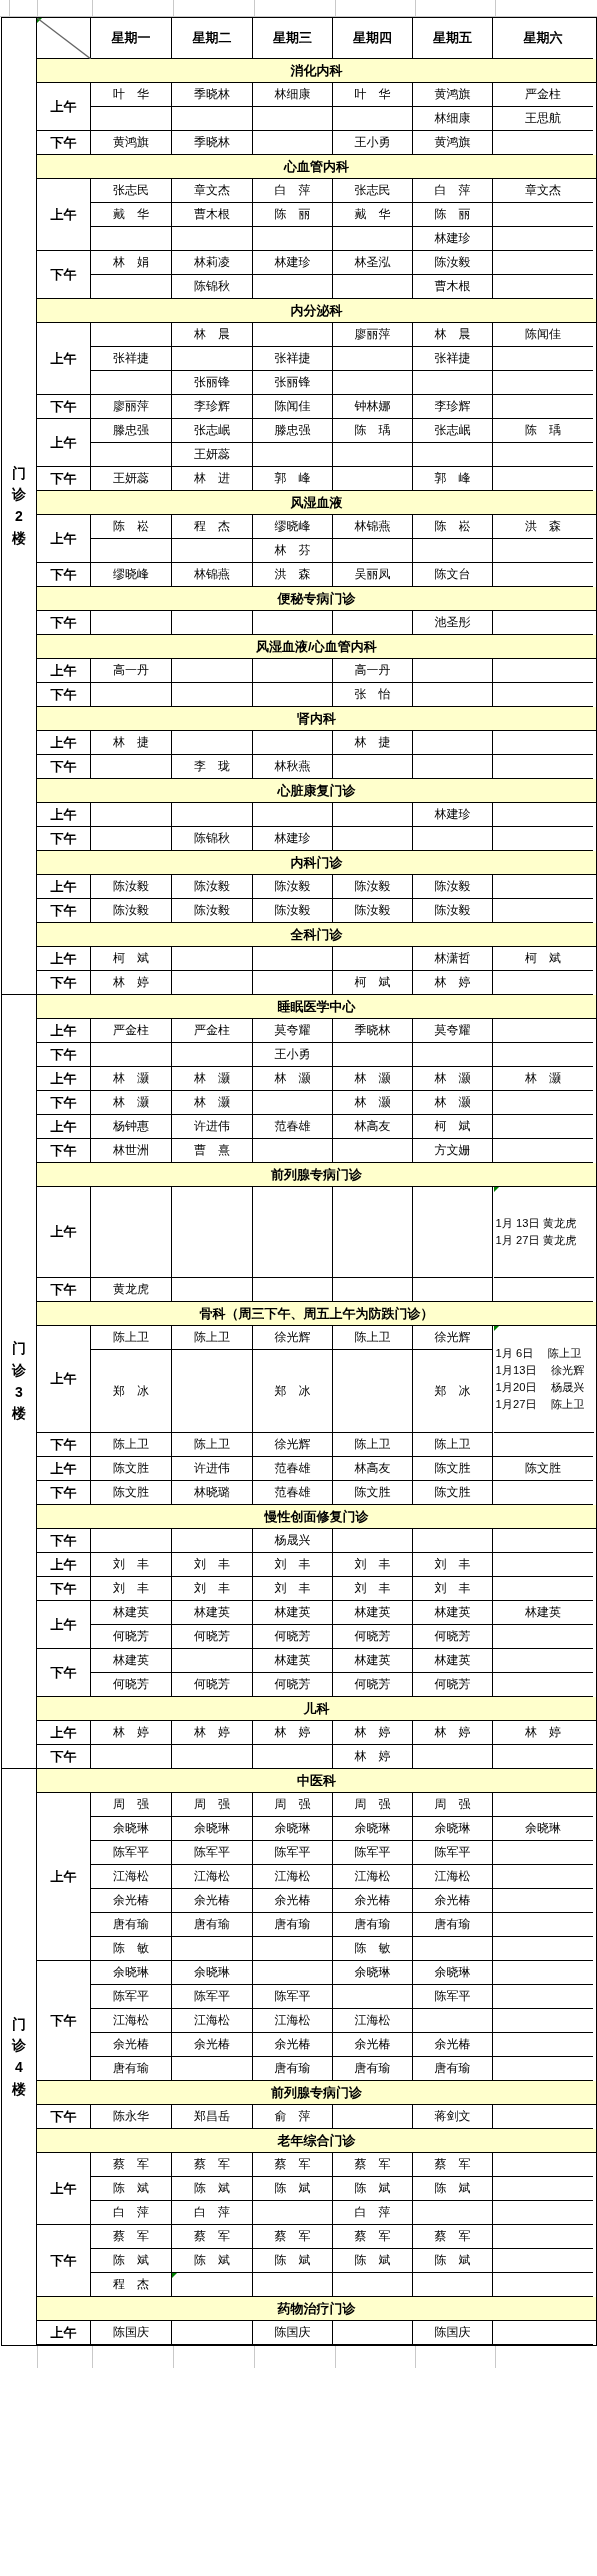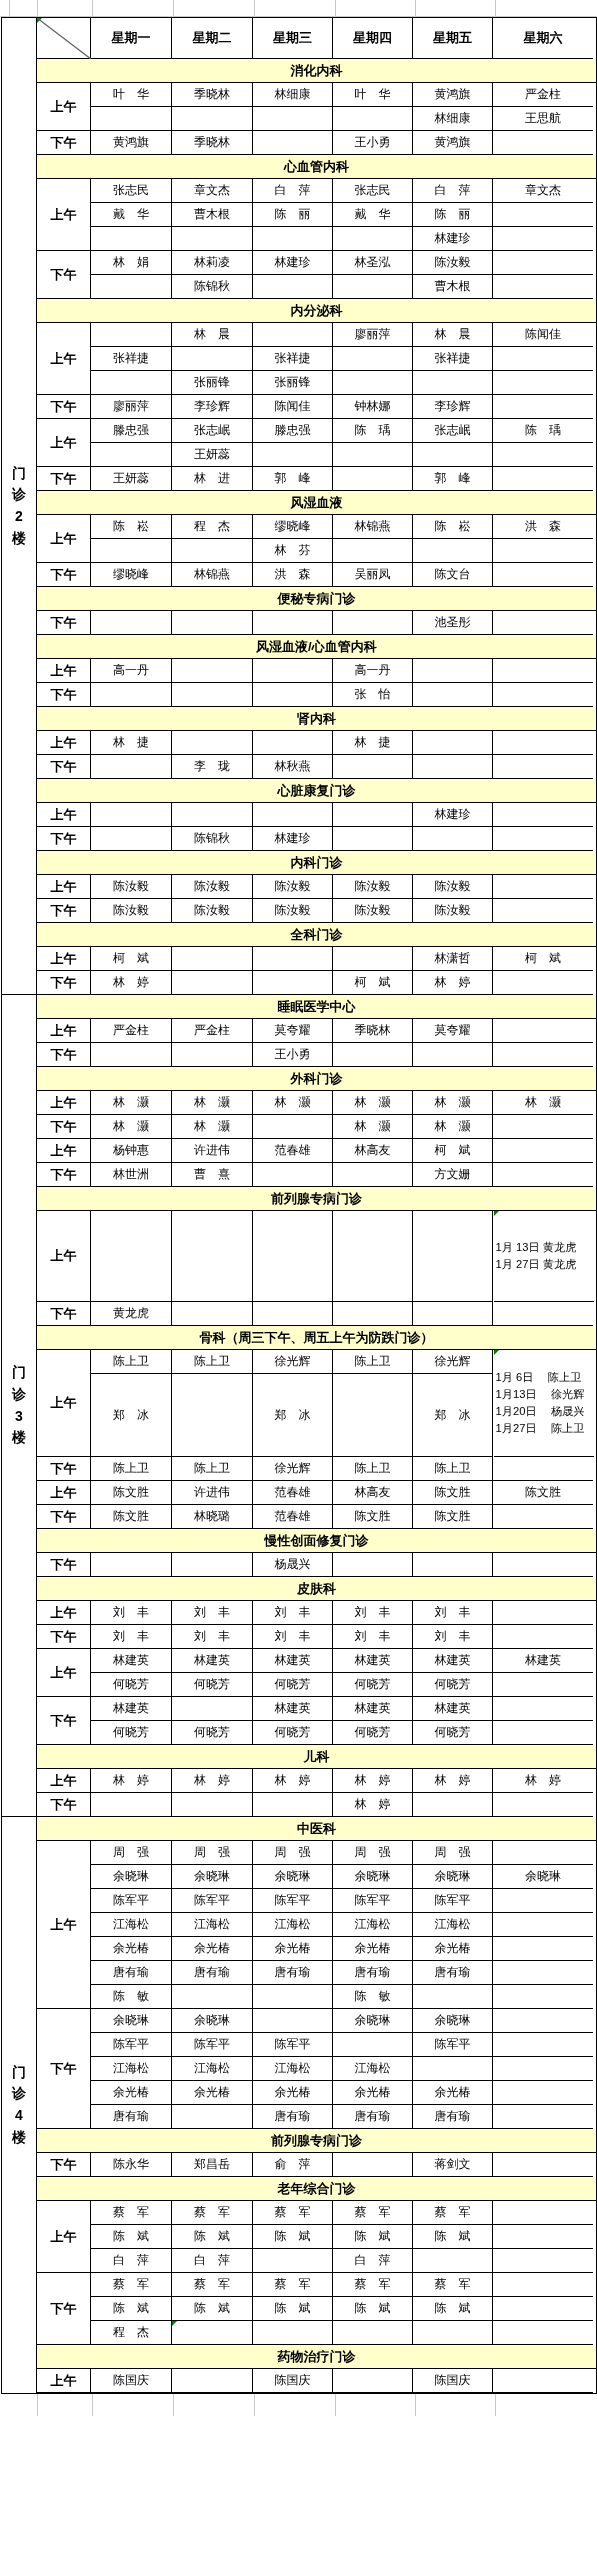--- a/index.html
+++ b/index.html
@@ -449,21 +449,20 @@
             <div class="srow">
               <div class="cell" style="width: 81px; height: 24px;"></div>
               <div class="cell" style="width: 81px; height: 24px;"></div>
               <div class="cell" style="width: 80px; height: 24px;">王小勇</div>
               <div class="cell" style="width: 80px; height: 24px;"></div>
               <div class="cell" style="width: 80px; height: 24px;"></div>
               <div class="cell cell last" style="width: 100px; height: 24px;"></div>
             </div>
           </div>
         </div>
-        <div class="band">外科门诊</div>
         <div class="slot">
           <div class="time-cell">上午</div>
           <div class="slot-rows">
             <div class="srow">
               <div class="cell" style="width: 81px; height: 24px;">林　灏</div>
               <div class="cell" style="width: 81px; height: 24px;">林　灏</div>
               <div class="cell" style="width: 80px; height: 24px;">林　灏</div>
               <div class="cell" style="width: 80px; height: 24px;">林　灏</div>
               <div class="cell" style="width: 80px; height: 24px;">林　灏</div>
               <div class="cell cell last" style="width: 100px; height: 24px;">林　灏</div>
@@ -615,21 +614,20 @@
             <div class="srow">
               <div class="cell" style="width: 81px; height: 24px;"></div>
               <div class="cell" style="width: 81px; height: 24px;"></div>
               <div class="cell" style="width: 80px; height: 24px;">杨晟兴</div>
               <div class="cell" style="width: 80px; height: 24px;"></div>
               <div class="cell" style="width: 80px; height: 24px;"></div>
               <div class="cell cell last" style="width: 100px; height: 24px;"></div>
             </div>
           </div>
         </div>
-        <div class="band">皮肤科</div>
         <div class="slot">
           <div class="time-cell">上午</div>
           <div class="slot-rows">
             <div class="srow">
               <div class="cell" style="width: 81px; height: 24px;">刘　丰</div>
               <div class="cell" style="width: 81px; height: 24px;">刘　丰</div>
               <div class="cell" style="width: 80px; height: 24px;">刘　丰</div>
               <div class="cell" style="width: 80px; height: 24px;">刘　丰</div>
               <div class="cell" style="width: 80px; height: 24px;">刘　丰</div>
               <div class="cell cell last" style="width: 100px; height: 24px;"></div>

